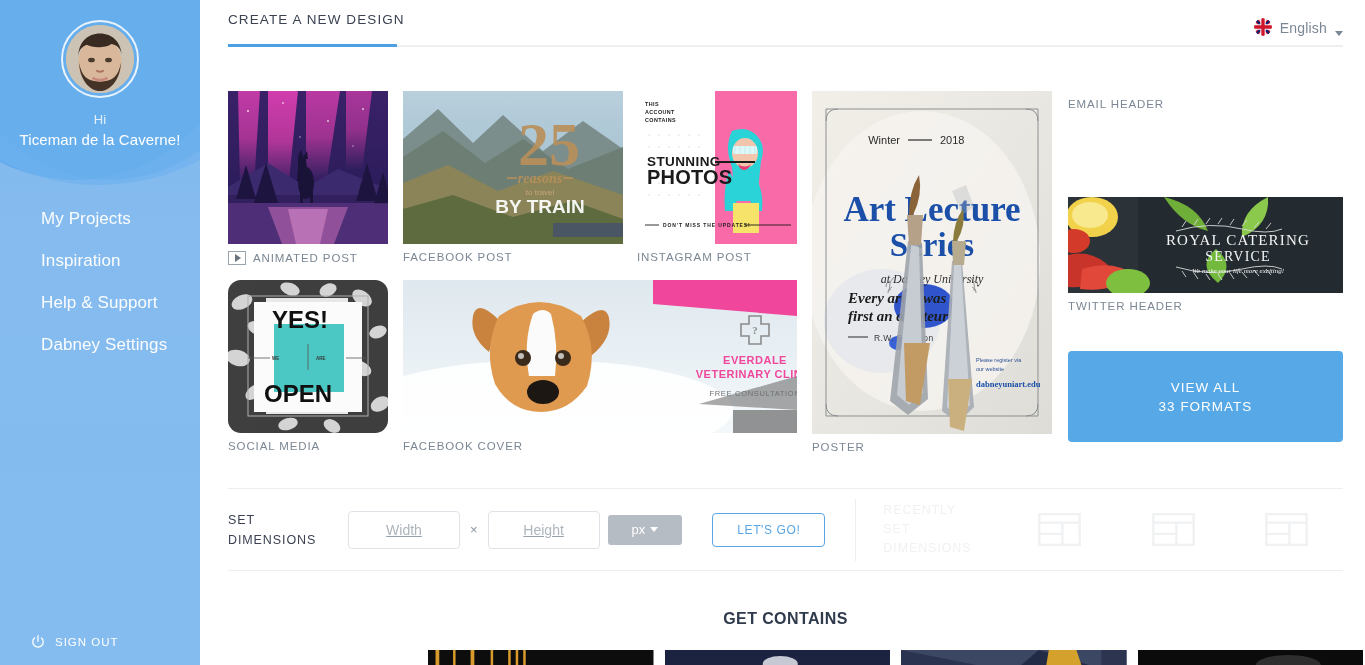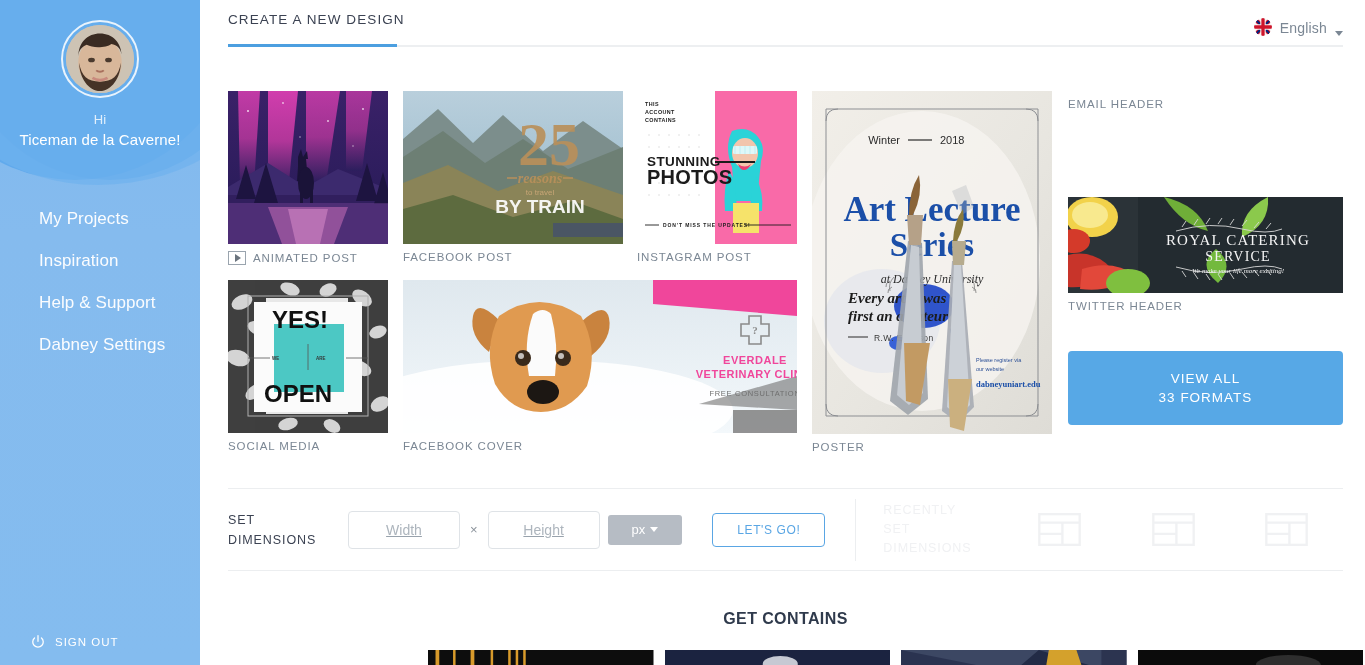--- a/index.html
+++ b/index.html
@@ -75,21 +75,21 @@
   .username {
     position: absolute;
     top: 130px; left: 0; right: 0;
     text-align: center;
     color: #ffffff;
     font-size: 15px;
     line-height: 20px;
     font-weight: 400;
     letter-spacing: .1px;
   }
-  .nav { position: absolute; top: 198px; left: 0; right: 0; padding-left: 10px; }
+  .nav { position: absolute; top: 198px; left: 12px; right: 0; }
   .nav-item {
     display: block;
     color: #ffffff;
     font-size: 17px;
     line-height: 20px;
     padding: 11px 0 11px 29px;
     letter-spacing: .1px;
     cursor: pointer;
     text-decoration: none;
     opacity: .97;
@@ -184,21 +184,21 @@
   .c-fbpost   { left: 175px;top: 6px;   width: 220px; }
   .c-igpost   { left: 409px;top: 6px;   width: 160px; }
   .c-poster   { left: 584px;top: 6px;   width: 240px; }
   .c-social   { left: 0;    top: 195px; width: 160px; }
   .c-fbcover  { left: 175px;top: 195px; width: 394px; }
   .c-email    { left: 840px;top: 6px;   width: 275px; }
   .c-twitter  { left: 840px;top: 112px; width: 275px; }
   .c-viewall  { left: 840px;top: 266px; width: 275px; }
 
   .viewall-btn {
-    width: 100%; height: 74px;
+    width: 100%; height: 91px;
     background: #57a8e6;
     border-radius: 4px;
     display: flex; flex-direction: column; align-items: center; justify-content: center;
     color: #fff;
     font-size: 13.5px;
     letter-spacing: 1px;
     line-height: 19px;
     border: none;
     cursor: pointer;
     font-family: inherit;
@@ -580,21 +580,21 @@
               <path d="M136 288 h24 l-8 52 -14 -4z" fill="#cbb07f"></path>
             </g>
           </svg>
         </div>
         <div class="cap">
           <span>POSTER</span>
         </div>
       </div>
 
       <div class="card c-social">
-        <div class="thumb" style="height:153px;">
+        <div class="thumb" style="height:153px;border-radius:13px;">
           <svg class="art" viewBox="0 0 160 153" preserveAspectRatio="none">
             <rect width="160" height="153" fill="#e8e8e8"></rect>
             <g fill="#2c2c2c" opacity=".9">
               <path d="M0 0 h38 v153 h-38z"></path>
                 <path d="M120 0 h40 v153 h-40z"></path>
               <path d="M38 0 h84 v18 h-84z"></path>
                 <path d="M38 134 h84 v19 h-84z"></path>
             </g>
             <g fill="#f0f0f0" opacity=".85">
               <ellipse cx="14" cy="22" rx="11" ry="7" transform="rotate(-25 14 22)"></ellipse>

